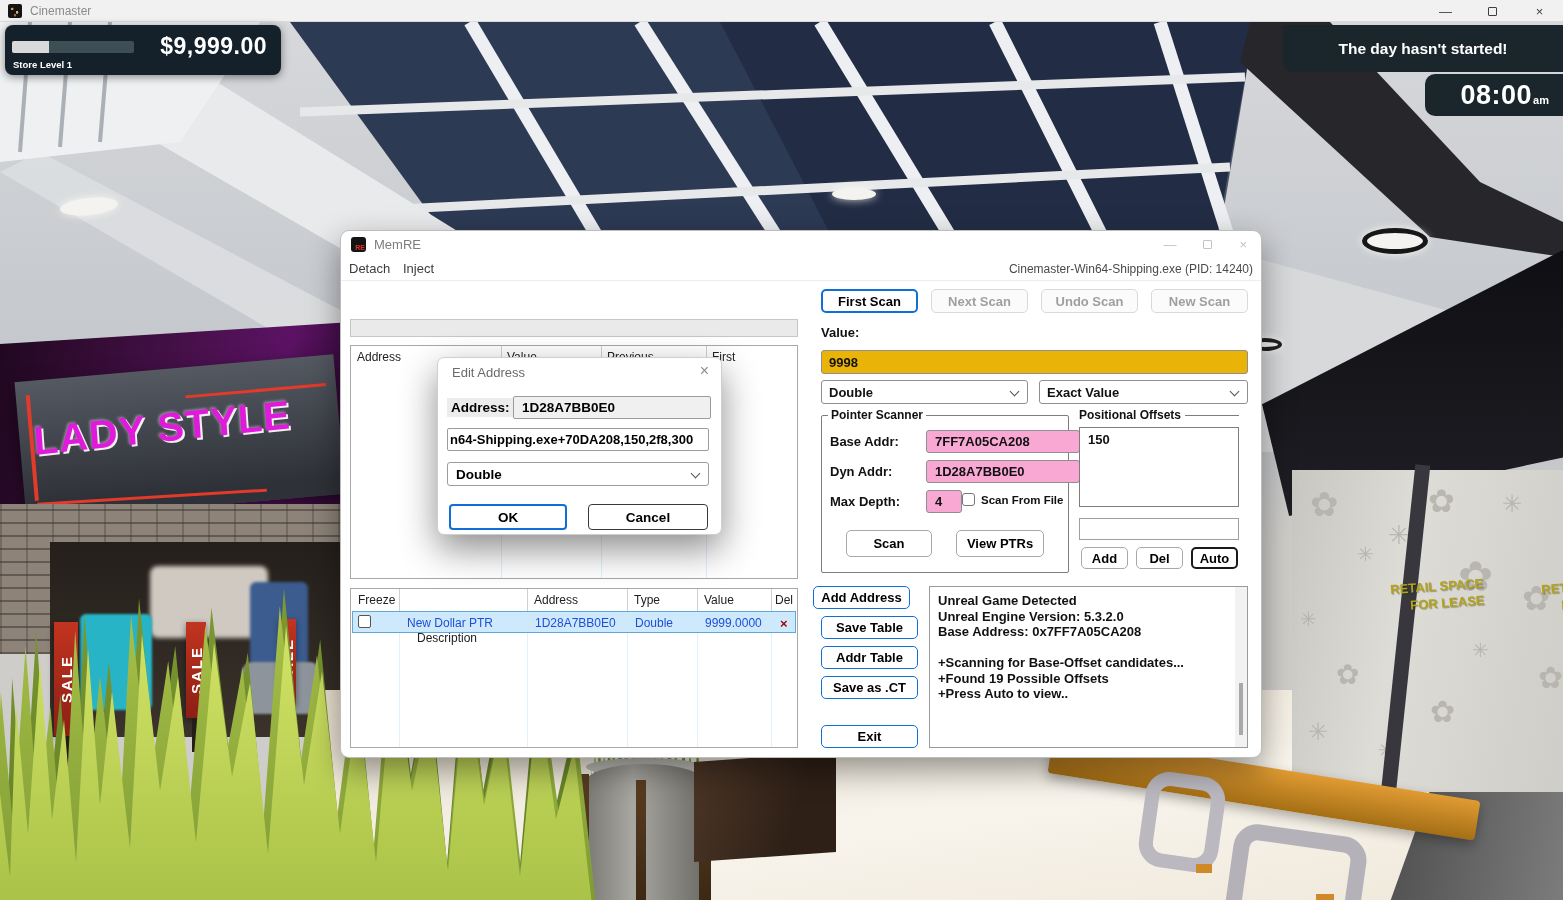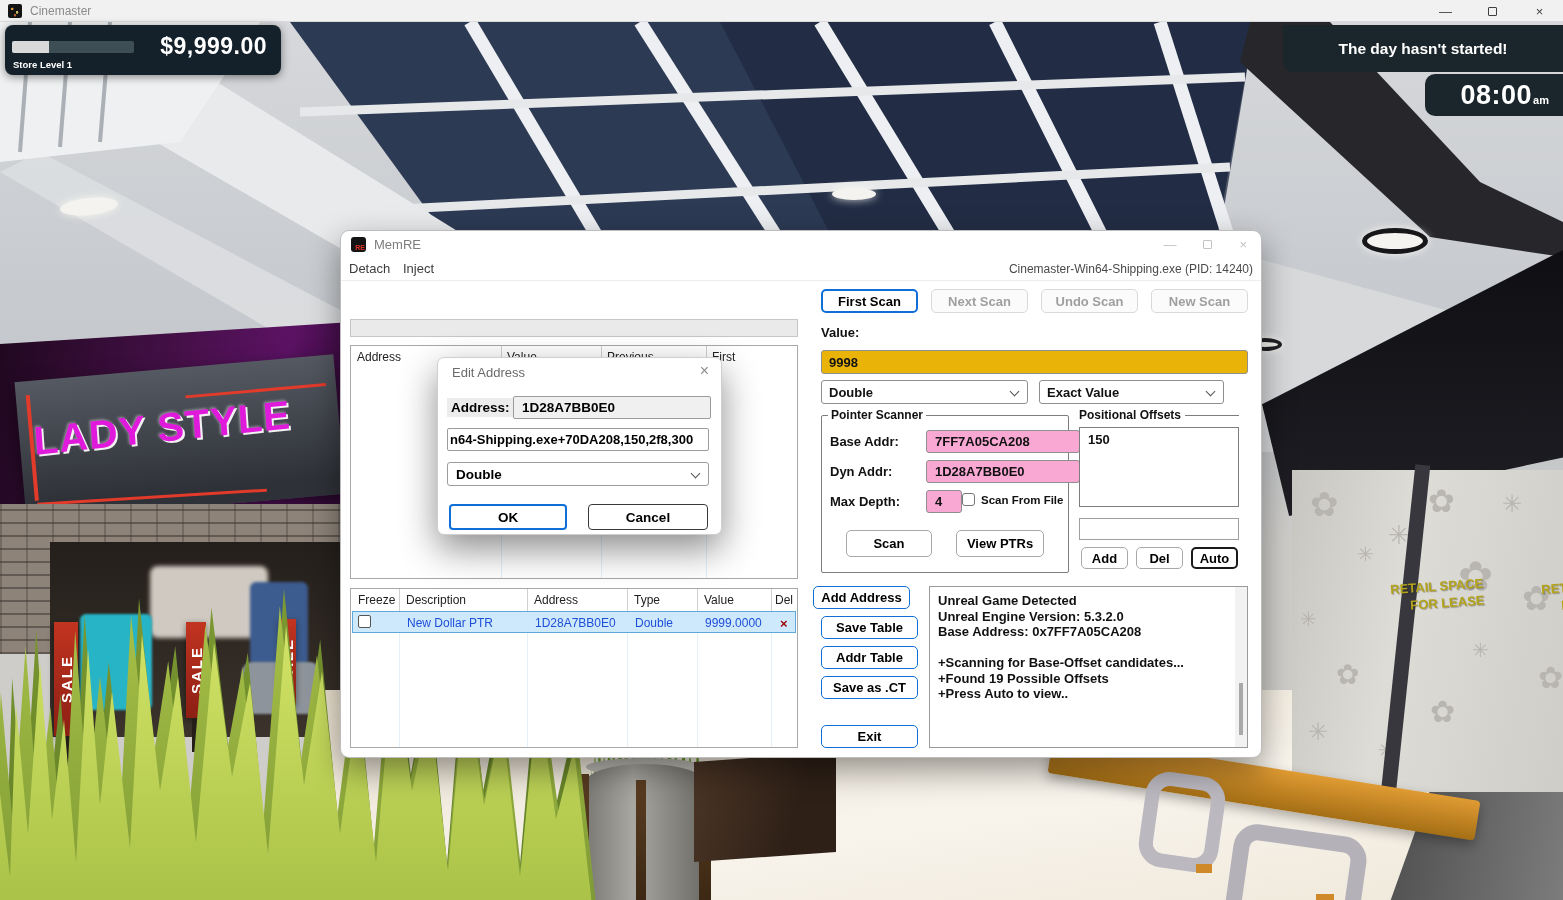--- a/index.html
+++ b/index.html
@@ -168,21 +168,21 @@
   .sb3{left:700px;top:58px;width:97px;height:24px;}
   .sb4{left:810px;top:58px;width:97px;height:24px;}
   .m-valuelabel{left:480px;top:94px;font-weight:bold;font-size:13px;}
   .m-valueinput{left:480px;top:119px;width:427px;height:24px;border:1px solid #8f8f8f;border-radius:3px;
     font-weight:bold;font-size:13px;padding:4px 0 0 7px;background:#eab308;}
   .m-select{height:24px;border:1px solid #8f8f8f;border-radius:3px;font-weight:bold;font-size:13px;
     padding:4px 0 0 7px;background:#fff;}
   .caret{position:absolute;right:9px;top:7px;width:7px;height:7px;border-right:1.6px solid #555;
     border-bottom:1.6px solid #555;transform:rotate(45deg);}
   .msel1{left:480px;top:149px;width:207px;}
-  .msel2{left:698px;top:149px;width:185px;}
+  .msel2{left:698px;top:149px;width:209px;}
 
   .m-group{left:480px;top:184px;width:248px;height:158px;border:1px solid #7d7d7d;border-radius:2px;}
   .m-group-label{position:absolute;top:-8px;left:6px;background:#fff;padding:0 3px;font-weight:bold;font-size:12px;}
   .m-group > *{position:absolute;}
   .g-label{font-weight:bold;font-size:13px;left:8px;}
   .gl1{top:18px;} .gl2{top:48px;} .gl3{top:78px;}
   .g-input{left:104px;width:154px;height:23px;border:1px solid #8f8f8f;border-radius:3px;
     font-weight:bold;font-size:13px;padding:3px 0 0 8px;background:#f9a8d4;}
   .gi1{top:14px;} .gi2{top:44px;} .gi3{top:74px;width:36px;}
   .g-cb{left:140px;top:77px;width:13px;height:13px;border:1px solid #777;border-radius:3px;background:#fff;}
@@ -435,21 +435,21 @@
     <div class="m-offsets-list">
       <div>150</div>
     </div>
     <div class="m-offsets-input"></div>
     <div class="btn b-gray ob-add">Add</div>
     <div class="btn b-gray ob-del">Del</div>
     <div class="btn b-dark ob-auto">Auto</div>
 
     <div class="m-table">
       <span class="hdr" style="left:7px;">Freeze</span>
-      <span class="hdr" style="left:55px;">Description</span>
+      <span class="hdr" style="left:66px;margin-top:38px;">Description</span>
       <span class="hdr" style="left:183px;">Address</span>
       <span class="hdr" style="left:283px;">Type</span>
       <span class="hdr" style="left:353px;">Value</span>
       <span class="hdr" style="left:424px;">Del</span>
       <div class="hsep" style="left:48px;"></div>
       <div class="hsep" style="left:176px;"></div>
       <div class="hsep" style="left:276px;"></div>
       <div class="hsep" style="left:346px;"></div>
       <div class="hsep" style="left:420px;"></div>
       <div class="bsep" style="left:48px;"></div>

